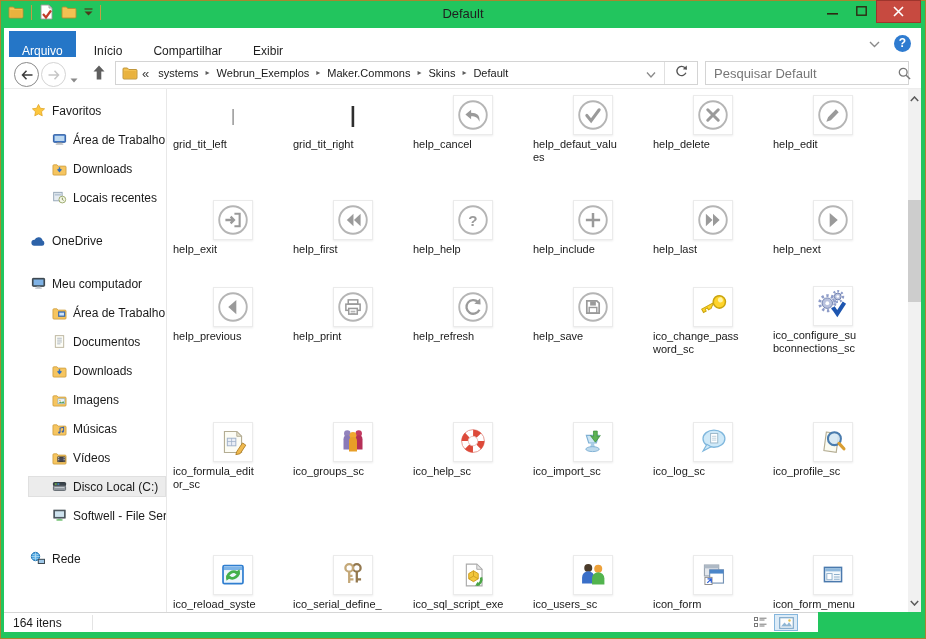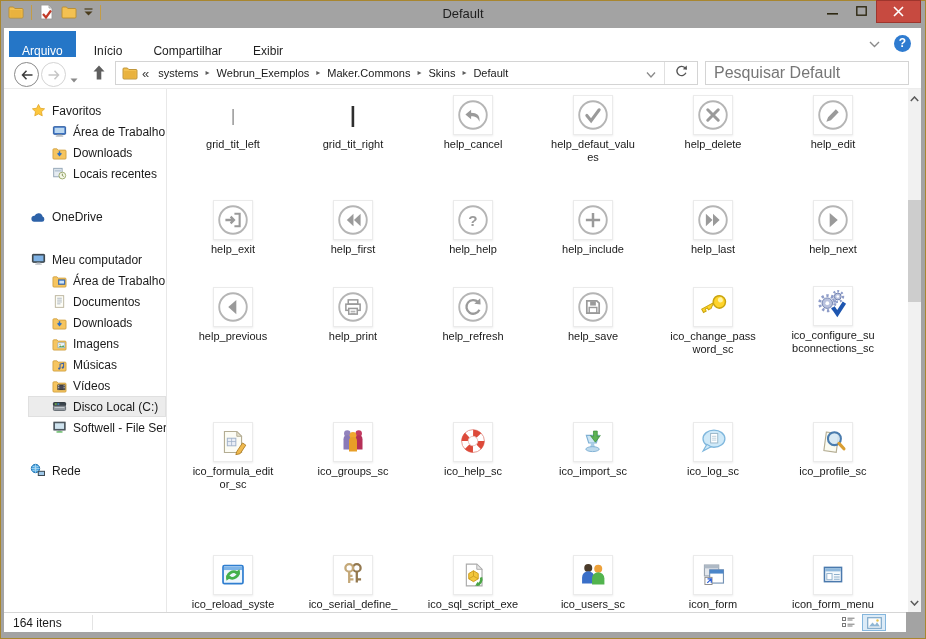--- a/index.html
+++ b/index.html
@@ -1,16 +1,16 @@
 <!DOCTYPE html>
 <html><head>
 <meta charset="utf-8">
 <style>
   html,body{margin:0;padding:0;background:#d8d8d8;}
-  #win{position:relative;width:926px;height:639px;background:#a3a3a3;font-family:"Liberation Sans",sans-serif;overflow:hidden;box-shadow:0 0 0 1px #a8862f inset;}
+  #win{position:relative;width:926px;height:639px;background:#22c55e;font-family:"Liberation Sans",sans-serif;overflow:hidden;box-shadow:0 0 0 1px #a8862f inset;}
   
   #titlebar{position:absolute;left:0;top:0;width:100%;height:28px;}
   .qat{position:absolute;left:8px;top:4px;display:flex;align-items:center;gap:7px;}
   .qat-ic{display:flex;align-items:center;justify-content:center;}
   .qat-sep{width:1px;height:15px;background:#c49c45;}
   .title{position:absolute;left:0;right:0;top:0;height:28px;line-height:28px;text-align:center;font-size:13px;color:#1f1f1f;}
   .win-controls{position:absolute;right:5px;top:0;display:flex;align-items:flex-start;}
   .wc{width:29px;height:22px;display:flex;align-items:center;justify-content:center;}
   .wc.close{width:45px;height:23px;background:#c74a40;box-shadow:0 0 0 1px #9e352d inset;}
   
@@ -24,42 +24,42 @@
   #navbar{position:absolute;left:4px;top:58px;width:917px;height:31px;background:#fff;border-bottom:1px solid #ececec;box-sizing:border-box;}
   .navbtn{position:absolute;top:4px;width:23px;height:23px;border-radius:50%;display:flex;align-items:center;justify-content:center;}
   #addrbox{position:absolute;left:111px;top:3px;width:583px;height:24px;border:1px solid #d4d4d4;box-sizing:border-box;display:flex;align-items:center;background:#fff;}
   #crumbs{display:flex;align-items:center;}
   .crumb{font-size:11px;color:#1a1a1a;padding:0 7px;white-space:nowrap;}
   .crumb-sep{font-size:8px;color:#5c5c5c;transform:translateY(-1px);}
   .bc-prefix{font-size:13px;color:#3c3c3c;padding:0 2px 0 4px;}
   .addr-right{margin-left:auto;display:flex;align-items:center;height:100%;}
   .addr-div{width:1px;height:22px;background:#e0e0e0;margin:0 1px;}
   #searchbox{position:absolute;left:701px;top:3px;width:204px;height:24px;border:1px solid #d4d4d4;box-sizing:border-box;display:flex;align-items:center;background:#fff;}
-  #searchbox input{flex:1;border:0;outline:none;font-family:"Liberation Sans",sans-serif;font-size:16px;color:#222;padding:0 0 0 8px;background:transparent;}
+  #searchbox input{flex:1;border:0;outline:none;font-family:"Liberation Sans",sans-serif;font-size:13px;color:#222;padding:0 0 0 8px;background:transparent;}
   #searchbox input::placeholder{color:#767676;}
   
   #main{position:absolute;left:4px;top:89px;width:917px;height:523px;background:#fff;}
   #sidebar{position:absolute;left:0;top:0;width:163px;height:100%;border-right:1px solid #e8e8e8;box-sizing:border-box;padding-top:11px;overflow:hidden;}
   .sb-row{height:21px;display:flex;align-items:center;font-size:12px;color:#1a1a1a;margin-left:24px;white-space:nowrap;}
   .sb-row .sbic{width:16px;height:15px;margin-right:6px;display:flex;align-items:center;justify-content:center;flex:none;}
   .sb-group-row{padding-left:2px;}
-  .sb-child-row{padding-left:23px;}
+  .sb-child-row{padding-left:23px;margin-top:8px;}
   .sb-gap{margin-top:22px;}
   .sb-selected{background:#ececec;box-shadow:0 0 0 1px #e0e0e0 inset;}
   
-  .tile{position:absolute;width:120px;text-align:center;}
+  .tile{position:absolute;width:120px;}
   .tile .ic{width:40px;height:40px;margin:0 auto;display:flex;align-items:center;justify-content:center;box-sizing:border-box;}
   .tile .ic.thumb{background:#fff;border:1px solid #ebebeb;box-shadow:0 1px 2px rgba(0,0,0,0.08);}
   .tile .lbl{margin-top:3px;font-size:11px;line-height:13px;color:#1a1a1a;}
   
   #scrollbar{position:absolute;right:0;top:0;width:13px;height:523px;background:#f1f1f1;}
   .scroll-arrow{position:absolute;left:0;width:13px;height:15px;display:flex;align-items:center;justify-content:center;}
   #sb-thumb{position:absolute;left:0;top:111px;width:13px;height:102px;background:#cdcdcd;}
   
-  #statusbar{position:absolute;left:4px;top:612px;width:902px;height:20px;background:#fff;border-top:1px solid #d6d6d6;box-sizing:border-box;z-index:5;}
+  #statusbar{position:absolute;left:4px;top:612px;width:814px;height:20px;background:#fff;border-top:1px solid #d6d6d6;box-sizing:border-box;z-index:5;}
   #status-count{position:absolute;left:9px;top:3px;font-size:12px;color:#1a1a1a;}
   #status-sep{position:absolute;left:88px;top:2px;width:1px;height:15px;background:#e4e4e4;}
   .viewbtn{position:absolute;top:1px;width:24px;height:17px;display:flex;align-items:center;justify-content:center;box-sizing:border-box;}
   #view-details{right:46px;}
   #view-thumbs{right:20px;border:1px solid #84b6dd;background:#dcebf7;}
 </style>
 </head>
 <body>
 
 <div id="win">

